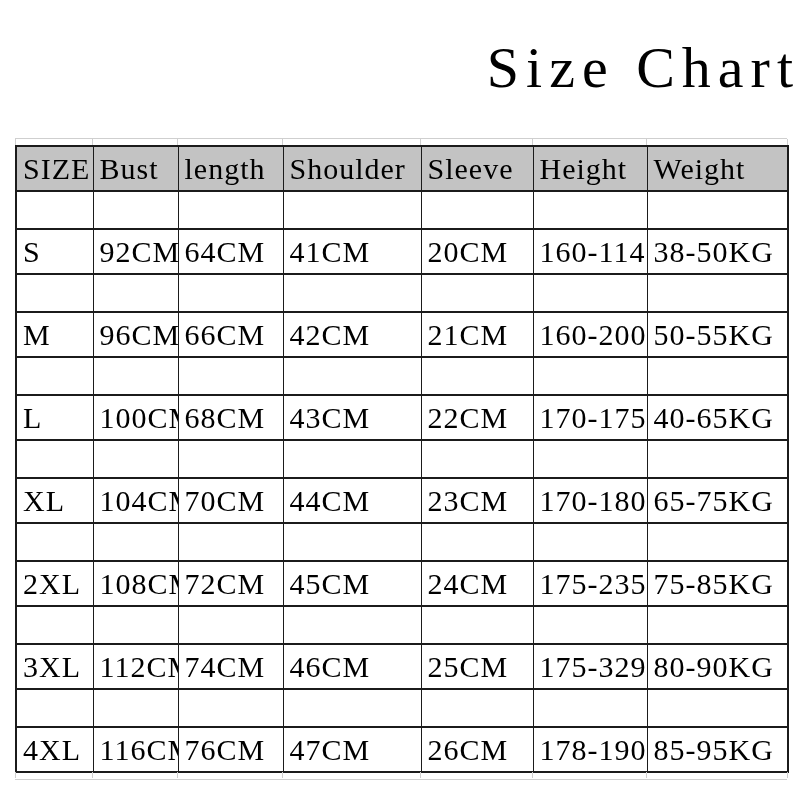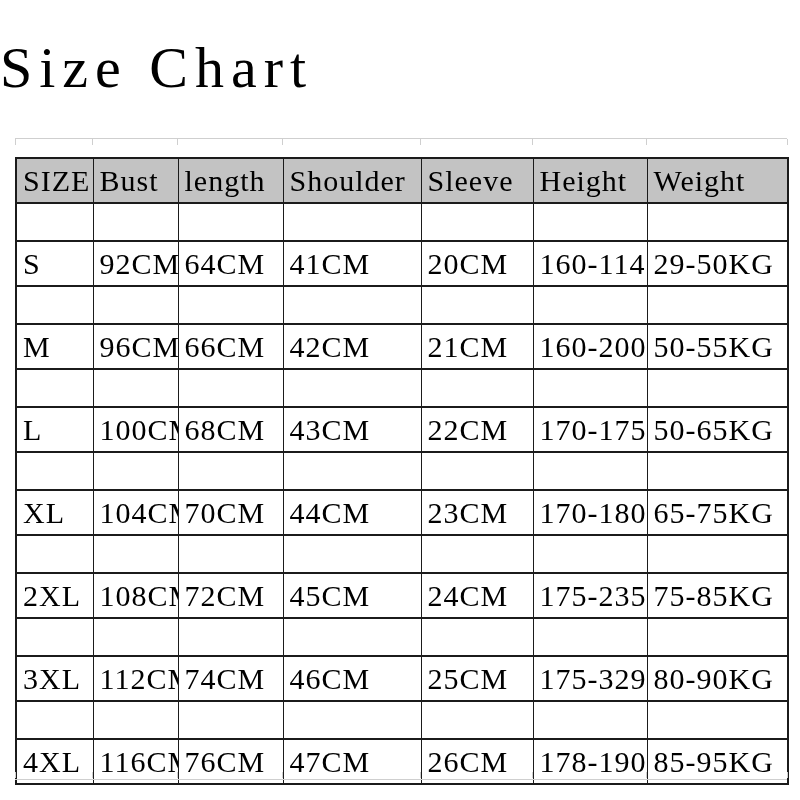--- a/index.html
+++ b/index.html
@@ -14,37 +14,36 @@
     background: #ffffff;
     overflow: hidden;
     font-family: "Liberation Serif", "DejaVu Serif", serif;
     color: var(--text, #000);
   }
   .title {
     position: absolute;
     top: 34px;
     left: 0;
     width: 100%;
-    text-align: left;
+    text-align: right;
     font-size: 58px;
     font-weight: normal;
     letter-spacing: 7px;
     color: var(--text, #000);
     margin: 0;
     white-space: nowrap;
   }
   table.size-chart {
     position: absolute;
     top: 145px;
     left: 15px;
     width: 772px;
     border-collapse: collapse;
     table-layout: fixed;
     border: 2px solid var(--border, #1b1b1b);
-    margin-top: 12px;
   }
   table.size-chart th,
   table.size-chart td {
     border: 1px solid var(--border, #1b1b1b);
     text-align: left;
     vertical-align: middle;
     padding: 0 0 0 6px;
     font-weight: normal;
     font-size: 30px;
     letter-spacing: 1px;
@@ -122,21 +121,21 @@
           <td></td>
           <td></td>
         </tr>
         <tr class="data-row">
           <td>S</td>
           <td>92CM</td>
           <td>64CM</td>
           <td>41CM</td>
           <td>20CM</td>
           <td>160-114</td>
-          <td>29-50KG</td>
+          <td>38-50KG</td>
         </tr>
         <tr class="spacer-row">
           <td></td>
           <td></td>
           <td></td>
           <td></td>
           <td></td>
           <td></td>
           <td></td>
         </tr>
@@ -158,21 +157,21 @@
           <td></td>
           <td></td>
         </tr>
         <tr class="data-row">
           <td>L</td>
           <td>100CM</td>
           <td>68CM</td>
           <td>43CM</td>
           <td>22CM</td>
           <td>170-175</td>
-          <td>50-65KG</td>
+          <td>40-65KG</td>
         </tr>
         <tr class="spacer-row">
           <td></td>
           <td></td>
           <td></td>
           <td></td>
           <td></td>
           <td></td>
           <td></td>
         </tr>

